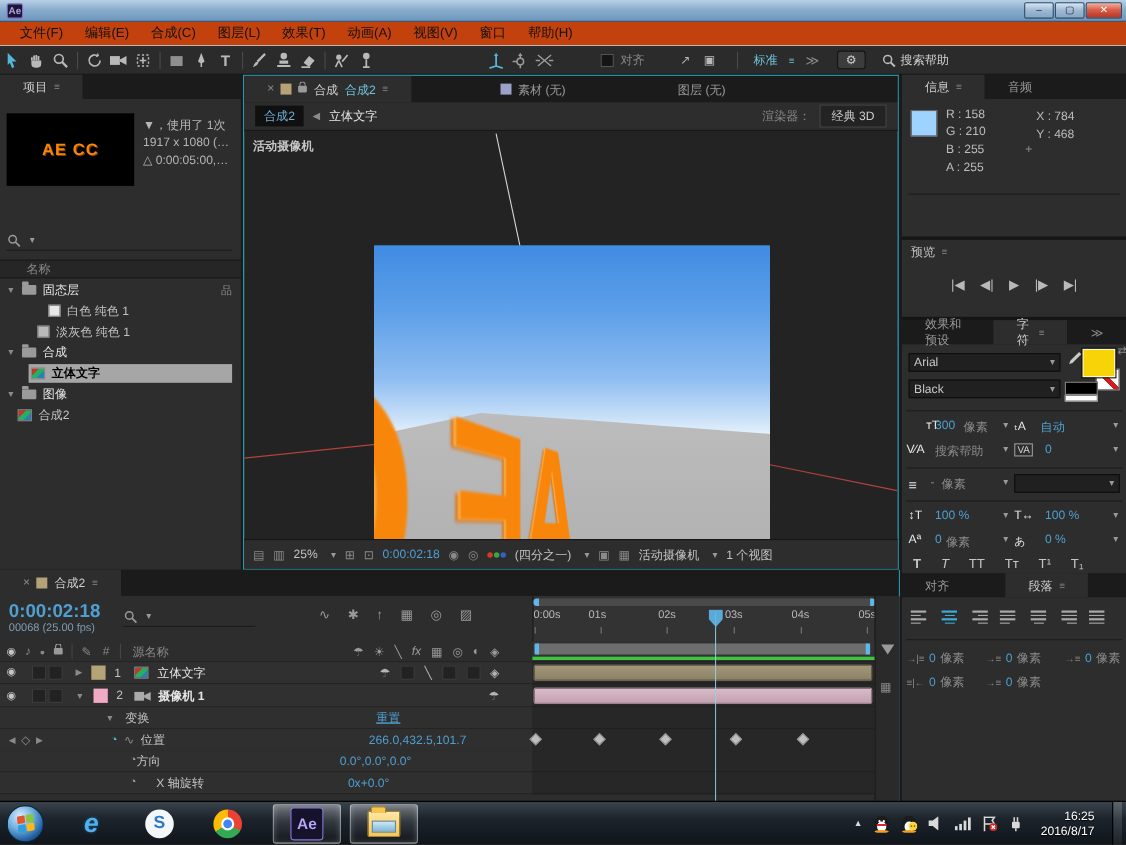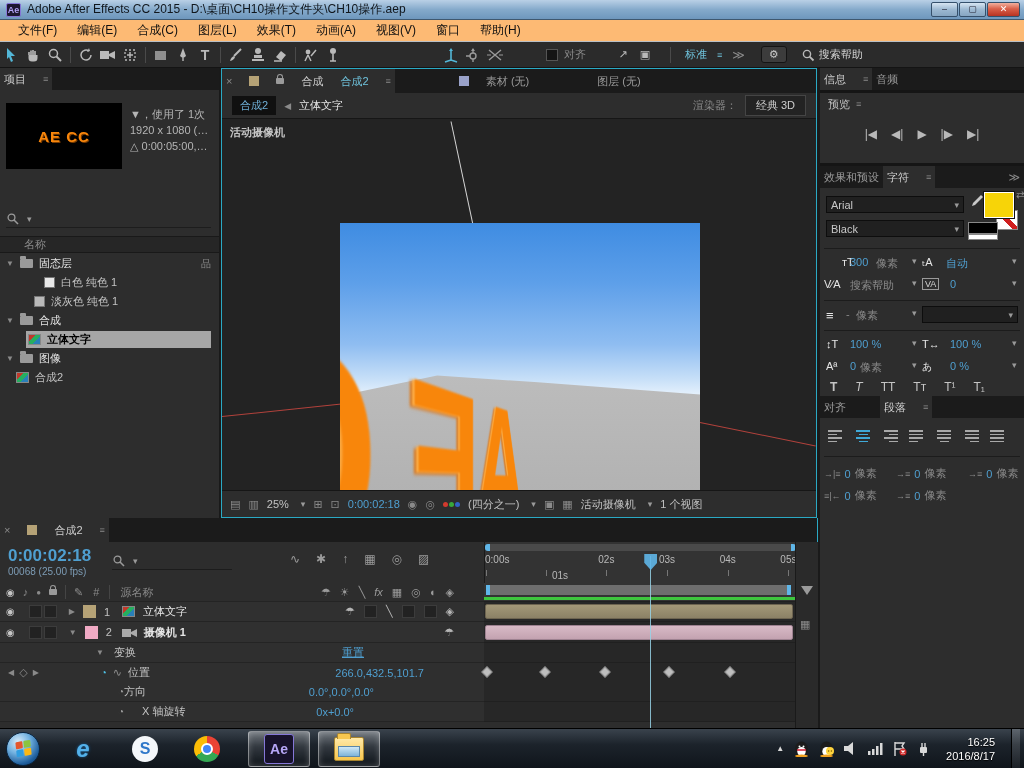--- a/index.html
+++ b/index.html
@@ -10,32 +10,32 @@
 .row{display:flex;align-items:center}
 .blue{color:#4f9fd0}.dim{color:#8a8a8a}.wht{color:#e6e6e6}.cyn{color:#6fc3dd}
 .bold{font-weight:bold}
 
 .titlebar{left:0;top:0;width:1024px;height:20px;background:linear-gradient(#b9d0e6,#85aacb 50%,#6e97bd);border-bottom:1px solid #3f586f;color:#10161c;font-size:12px;display:flex;align-items:center;padding:0 6px;gap:6px}
 .aebadge{width:15px;height:14px;background:#1d1630;border:1px solid #8577d8;color:#b0a1f5;font-size:9px;font-weight:bold;display:flex;align-items:center;justify-content:center;border-radius:2px}
 .winbtns{position:absolute;right:4px;top:2px;display:flex;gap:1px}
 .winbtn{width:27px;height:15px;border:1px solid #35506b;border-radius:2px;background:linear-gradient(#d7e5f2,#9db9d2 50%,#87a6c2);color:#223;font-size:9px;line-height:13px;text-align:center}
 .winbtn.close{width:33px;background:linear-gradient(#f2b09e,#d9604a 45%,#b83322);color:#fff}
 
-.menubar{left:0;top:20px;width:1024px;height:22px;background:#fdba74;border-bottom:1px solid #b9bfc6;color:#111;font-size:12px;display:flex;align-items:center;padding-left:8px;gap:0}
+.menubar{left:0;top:20px;width:1024px;height:22px;background:#c2410c;border-bottom:1px solid #b9bfc6;color:#111;font-size:12px;display:flex;align-items:center;padding-left:8px;gap:0}
 .menubar span{padding:0 10px}
 
 .toolbar{left:0;top:42px;width:1024px;height:26px;background:#2b2b2b;border-bottom:1px solid #141414;display:flex;align-items:center}
 .ticon{width:22px;height:20px;display:flex;align-items:center;justify-content:center;color:#b9b9b9}
 .tsep{width:1px;height:16px;background:#4a4a4a;margin:0 4px}
 .dd{display:flex;align-items:center;background:#202020;border:1px solid #0d0d0d;height:17px;padding:0 4px;justify-content:space-between;color:#c8c8c8}
 .car{color:#9a9a9a;font-size:9px;margin-left:4px}
 
 .panel{background:#2d2d2d}
 .tabstrip{background:#1b1b1b;display:flex;align-items:flex-end}
-.ptab{height:22px;display:flex;align-items:center;padding:0 4px;gap:17px;color:#9a9a9a}
+.ptab{height:22px;display:flex;align-items:center;padding:0 21px;gap:6px;color:#9a9a9a}
 .ptab.on{background:#2d2d2d;color:#cfcfcf}
 .pmenu{font-size:9px;color:#8a8a8a}
 
 .folder{width:13px;height:9px;background:#9a9a9a;border-radius:1px;position:relative;display:inline-block}
 .folder:before{content:"";position:absolute;top:-3px;left:0;width:6px;height:3px;background:#9a9a9a;border-radius:1px 1px 0 0}
 .compicon{width:13px;height:11px;border:1px solid #888;background:linear-gradient(135deg,#c0392b 0 34%,#27ae60 34% 64%,#2980b9 64% 100%);display:inline-block}
 .solidsw{width:11px;height:11px;border:1px solid #777;display:inline-block}
 .treerow{height:19px;display:flex;align-items:center;gap:6px;padding-left:6px}
 
 .lock{width:8px;height:6px;background:#9a9a9a;position:relative;border-radius:1px;display:inline-block}
@@ -78,21 +78,20 @@
 .swatchpair{position:relative;width:46px;height:40px}
 .redslash{background:linear-gradient(45deg,#fff 42%,#cf1f1f 42%,#cf1f1f 58%,#fff 58%)}
 </style>
 </head>
 <body>
 
 <div id="root">
 
   <div class="abs titlebar">
     <span class="aebadge">Ae</span>
-    <span>Adobe After Effects CC 2015 - D:\桌面\CH10操作文件夹\CH10操作.aep</span>
     <span class="winbtns">
       <span class="winbtn">–</span>
       <span class="winbtn">▢</span>
       <span class="winbtn close">✕</span>
     </span>
   </div>
 
   <div class="abs menubar" id="menu-items">
       <span>文件(F)</span>
       <span>编辑(E)</span>
@@ -232,21 +231,21 @@
       <div class="ptab on">
         <span>项目</span>
         <span class="pmenu">≡</span>
       </div>
     </div>
     <div class="abs" style="left:6px;top:35px;width:116px;height:66px;background:#000;display:flex;align-items:center;justify-content:center">
       <span style="color:#f8860b;font-weight:bold;font-size:15px;letter-spacing:1px;text-shadow:1px 1px 0 #7a3c00">AE CC</span>
     </div>
     <div class="abs" style="left:130px;top:38px;line-height:16px;color:#b5b5b5">
       <div>▼，使用了 1次</div>
-      <div>1920 x 1080 (…</div>
+      <div>1917 x 1080 (…</div>
       <div>△ 0:00:05:00,…</div>
     </div>
     <div class="abs row" style="left:6px;top:142px;width:205px;height:18px;border-bottom:1px solid #1d1d1d;gap:4px">
       <svg width="13" height="13">
           <circle cx="5.5" cy="5.5" r="3.4" fill="none" stroke="#9a9a9a" stroke-width="1.3"></circle>
           <path d="M8 8 L12 12" stroke="#9a9a9a" stroke-width="1.6"></path>
         </svg>
       <span class="car">▾</span>
     </div>
     <div class="abs row" style="left:0;top:168px;width:219px;height:17px;background:#262626;border-top:1px solid #191919;border-bottom:1px solid #191919;padding-left:24px">
@@ -356,20 +355,35 @@
 
     <div class="tabstrip" style="height:22px">
       <div class="ptab on">
         <span>信息</span>
         <span class="pmenu">≡</span>
       </div>
       <div class="ptab">
           <span>音频</span>
         </div>
     </div>
+    <div style="position:relative;height:125px">
+      <span class="abs" style="left:8px;top:10px;width:24px;height:24px;background:#9ed2ff;border:1px solid #666"></span>
+      <div class="abs" style="left:40px;top:6px;line-height:16px;color:#bdbdbd">
+        <div>R : 158</div>
+        <div>G : 210</div>
+        <div>B : 255</div>
+        <div>A : 255</div>
+      </div>
+      <div class="abs" style="left:122px;top:8px;line-height:16px;color:#bdbdbd">
+        <div>X : 784</div>
+        <div>Y : 468</div>
+      </div>
+      <span class="abs dim" style="left:112px;top:40px">+</span>
+      <div class="abs" style="left:6px;right:6px;top:86px;height:1px;background:#1c1c1c"></div>
+    </div>
     <div class="rcol-divider" style="height:3px;background:#151515"></div>
 
     <div style="position:relative;height:70px">
       <div class="row" style="height:22px;padding-left:8px;gap:6px">
         <span>预览</span>
         <span class="pmenu">≡</span>
       </div>
       <div class="transport" style="margin-top:12px">
         <span>|◀</span>
         <span>◀|</span>
@@ -577,21 +591,21 @@
       </div>
     </div>
 
     <div class="abs" style="left:484px;top:24px;width:311px;height:41px;background:#333;border-left:1px solid #1a1a1a">
       <div class="abs" style="left:0;top:2px;width:311px;height:7px;background:#4a4a4a;border-radius:3px">
         <i class="abs" style="left:0;top:0;width:5px;height:7px;background:#5fb6e8;border-radius:3px 0 0 3px"></i>
         <i class="abs" style="right:0;top:0;width:5px;height:7px;background:#5fb6e8;border-radius:0 3px 3px 0"></i>
       </div>
       <div class="abs" id="ruler-labels" style="left:0;top:12px;width:311px;height:14px;color:#b9b9b9;font-size:10px">
           <span style="position: absolute; top: 0px; left: 0px;">0:00s</span>
-          <span style="position: absolute; top: 0px; left: 75px; transform: translateX(-50%); margin-top: 16px;">01s</span>
+          <span style="position: absolute; top: 0px; left: 58px; transform: translateX(-50%);">01s</span>
           <span style="position: absolute; top: 0px; left: 121.366px; transform: translateX(-50%);">02s</span>
           <span style="position: absolute; top: 0px; left: 182.049px; transform: translateX(-50%);">03s</span>
           <span style="position: absolute; top: 0px; left: 242.732px; transform: translateX(-50%);">04s</span>
           <span style="position: absolute; top: 0px; left: 303.415px; transform: translateX(-50%);">05s</span>
         </div>
       <div class="abs" id="ruler-ticks" style="left:0;top:28px;width:311px;height:12px">
           <i style="position: absolute; top: 0px; left: 1px; width: 1px; height: 6px; background: rgb(119, 119, 119);"></i>
           <i style="position: absolute; top: 0px; left: 60.6829px; width: 1px; height: 6px; background: rgb(119, 119, 119);"></i>
           <i style="position: absolute; top: 0px; left: 121.366px; width: 1px; height: 6px; background: rgb(119, 119, 119);"></i>
           <i style="position: absolute; top: 0px; left: 182.049px; width: 1px; height: 6px; background: rgb(119, 119, 119);"></i>

